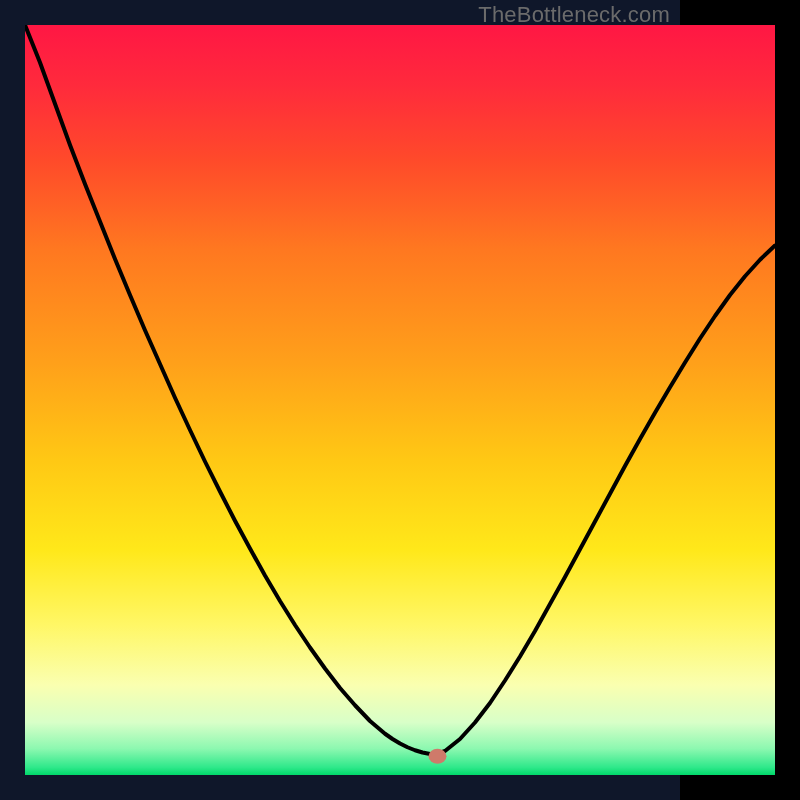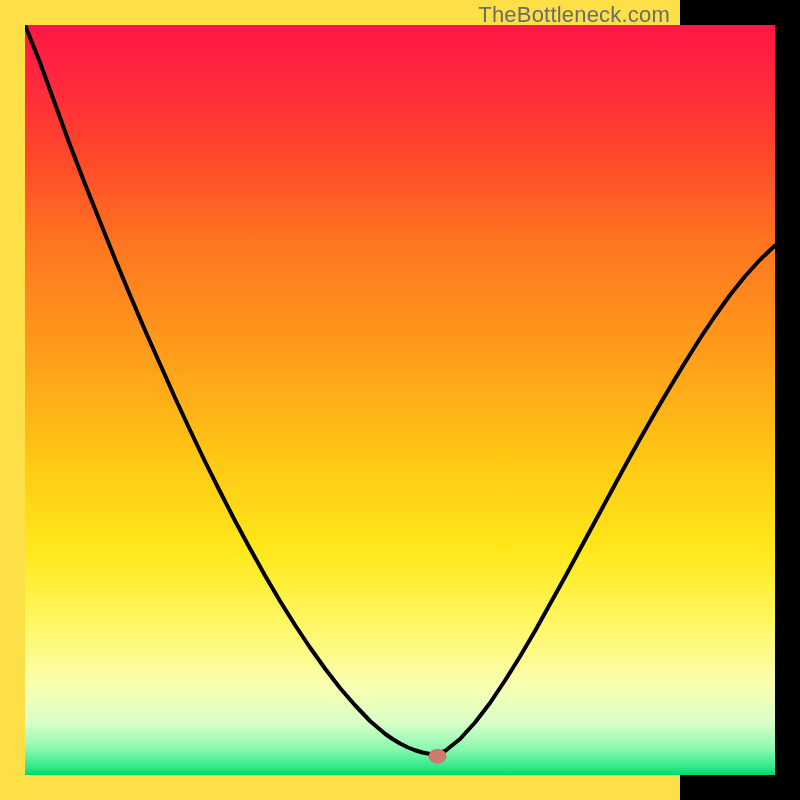--- a/index.html
+++ b/index.html
@@ -8,21 +8,21 @@
     width: 800px;
     height: 800px;
     background: #000;
     font-family: Arial, Helvetica, sans-serif;
     overflow: hidden;
   }
   .frame {
     position: relative;
     width: 680px;
     height: 800px;
-    background: #fde047;
+    background: #0f172a;
     box-sizing: border-box;
   }
   .plot {
     position: absolute;
     left: 25px;
     top: 25px;
     width: 750px;
     height: 750px;
   }
   .watermark {

